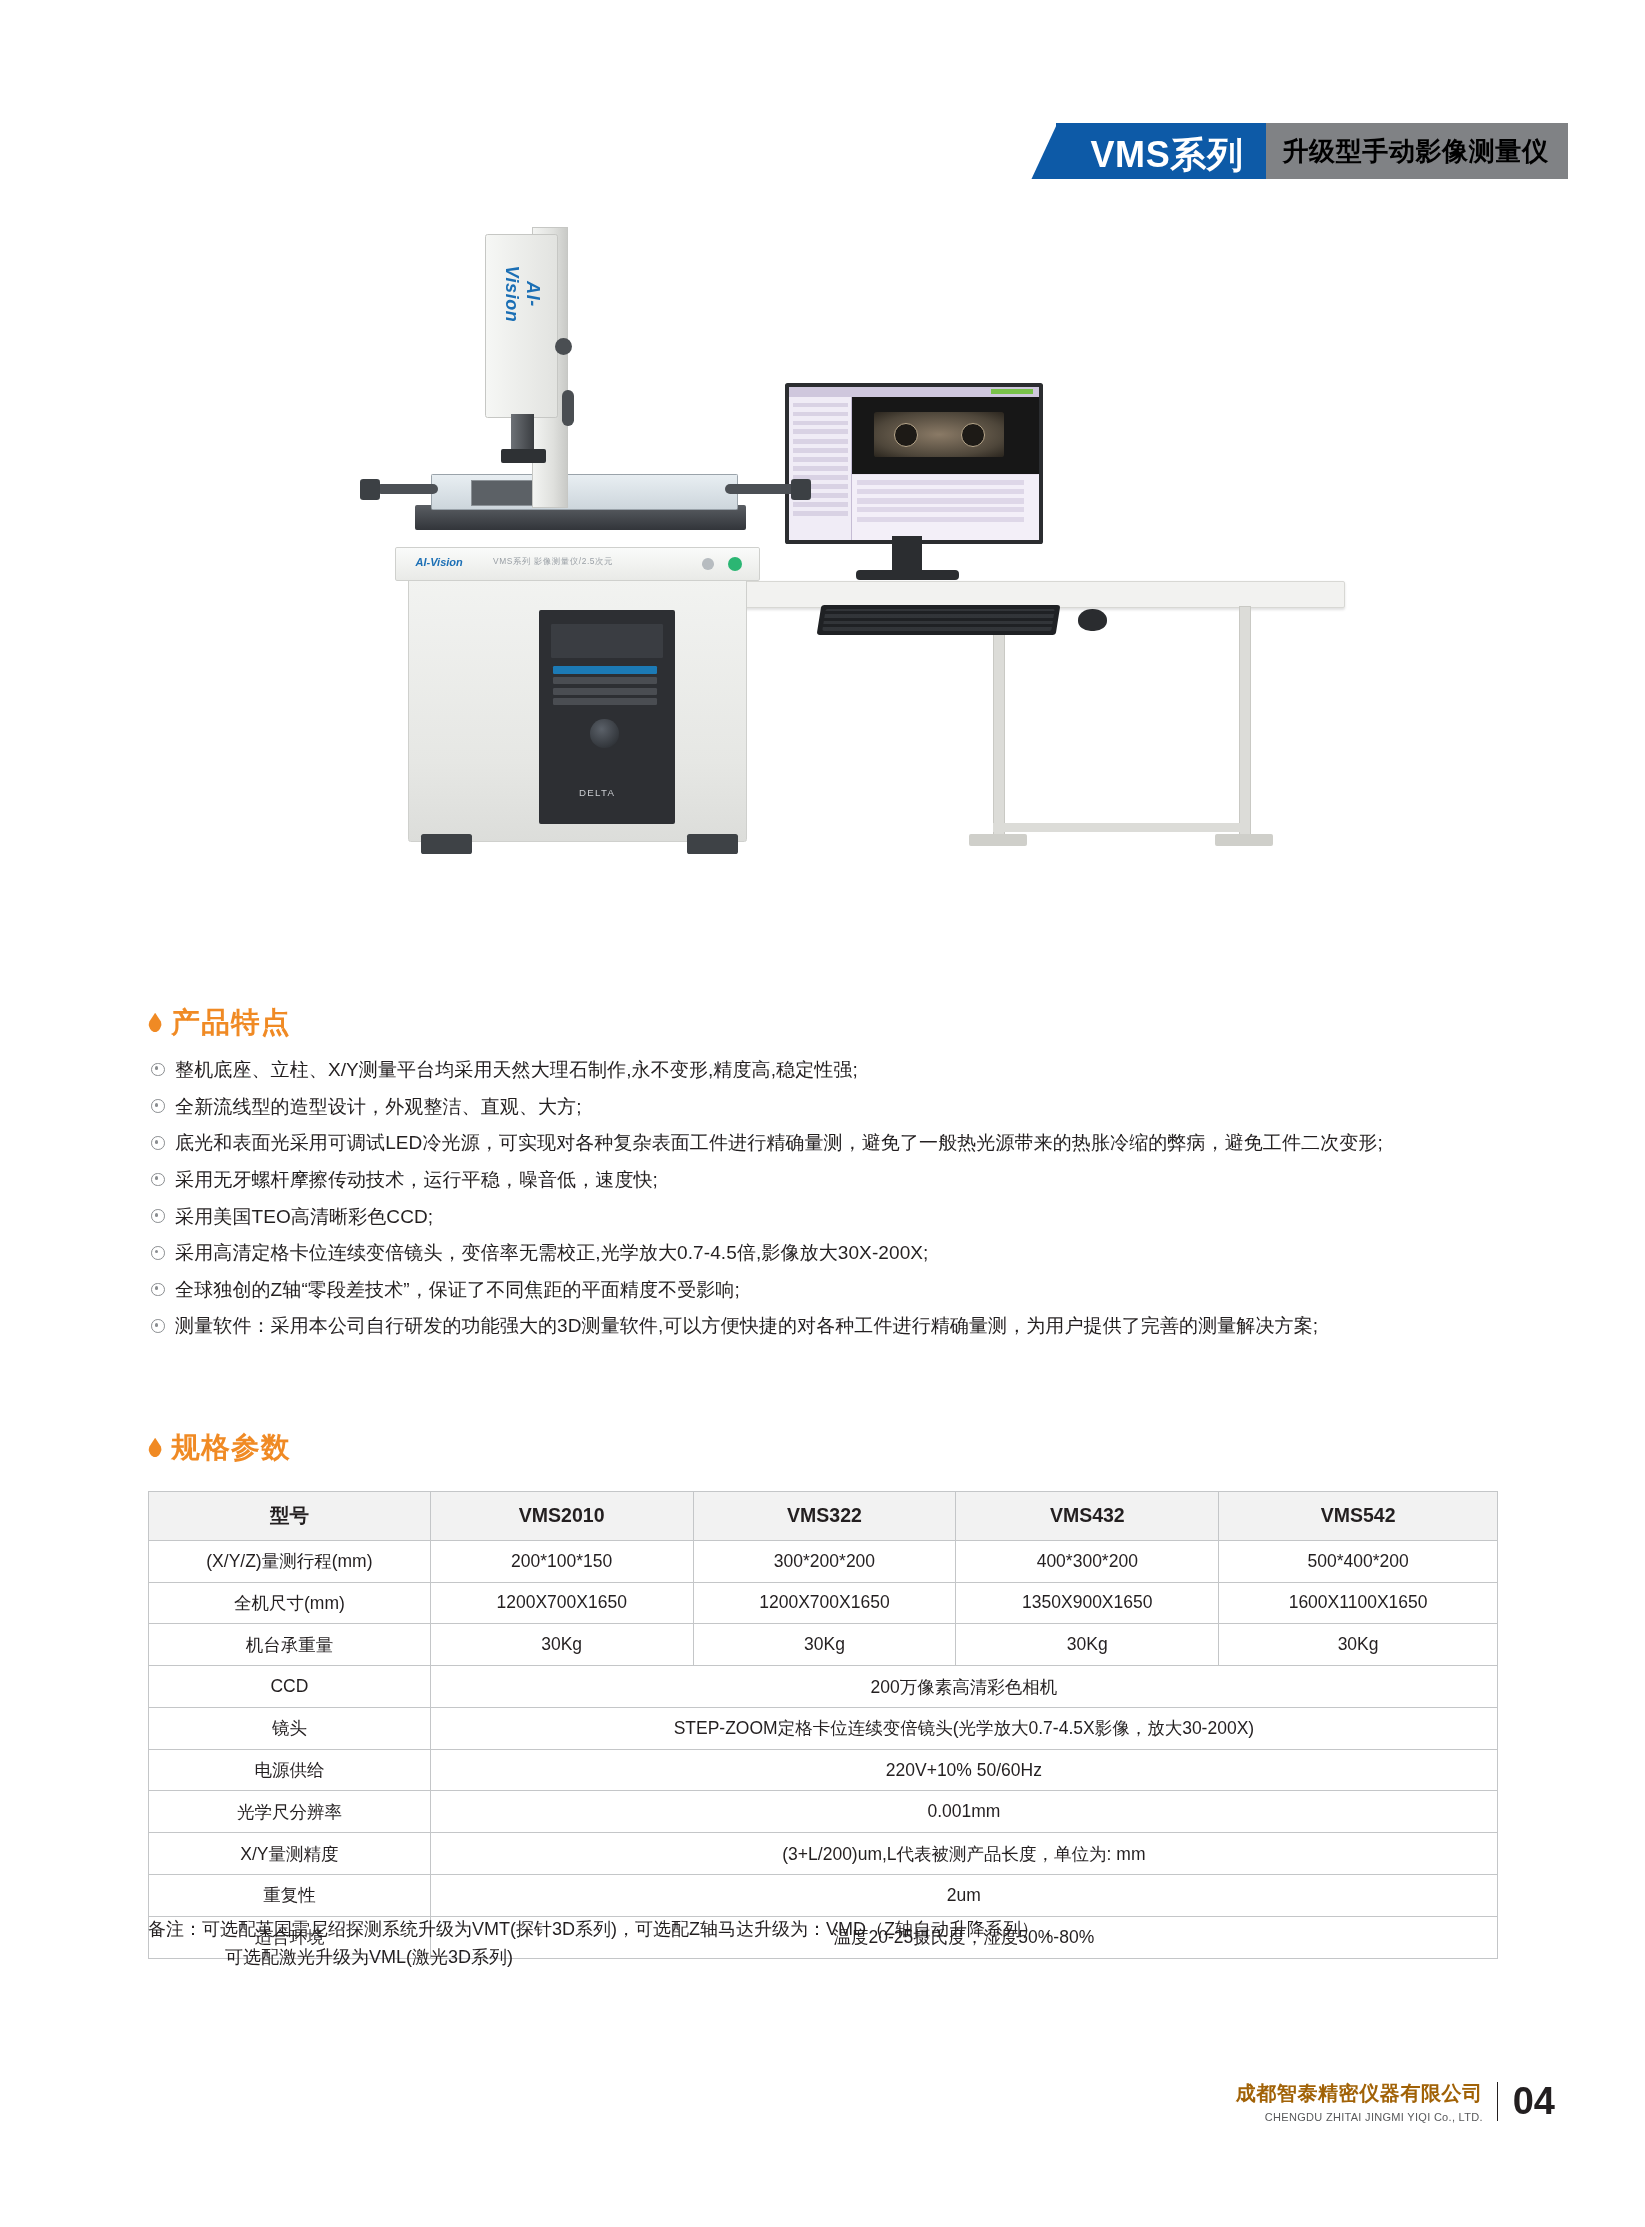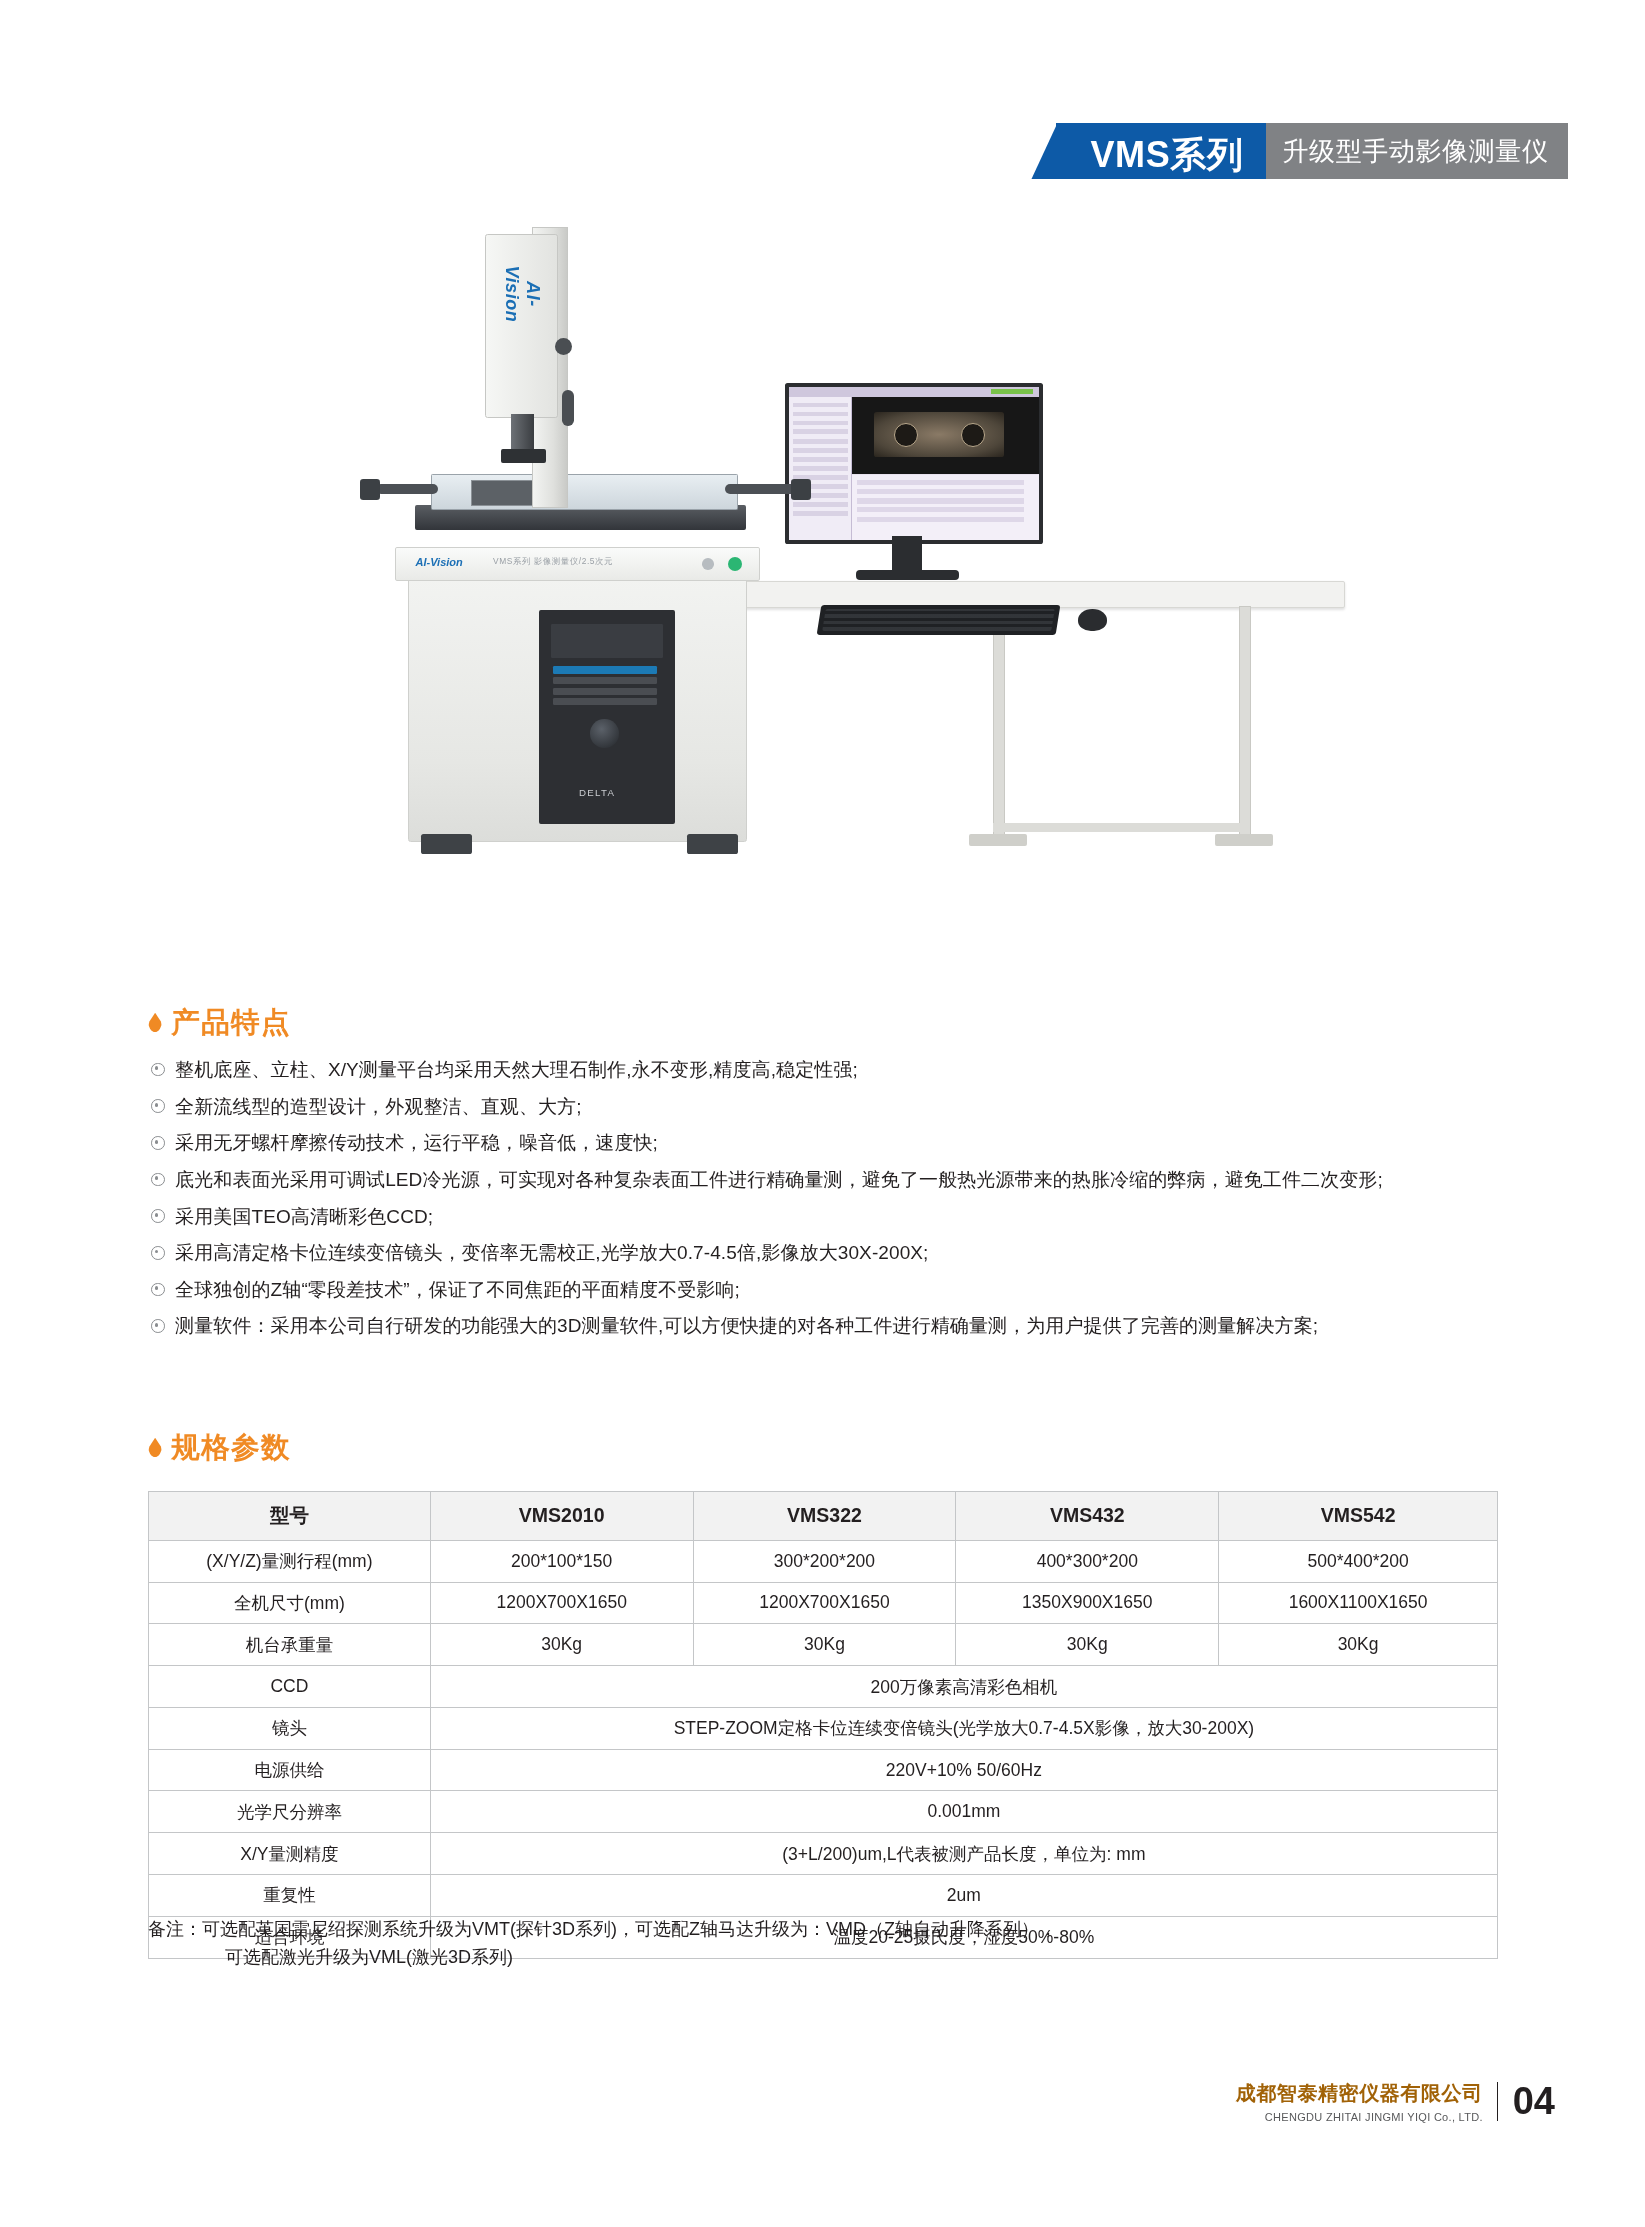--- a/index.html
+++ b/index.html
@@ -49,23 +49,23 @@
     letter-spacing: 0.6px;
     line-height: 1;
   }
   .banner-gray {
     background: #808285;
     display: flex;
     align-items: center;
     padding: 0 19.5px 0 17px;
   }
   .banner-gray .subtitle {
-    color: #ffffff;
+    color: #000000;
     font-size: 26px;
-    font-weight: normal;
+    font-weight: bold;
     letter-spacing: 0.6px;
     line-height: 1;
   }
 
   
   .photo-area {
     position: absolute;
     left: 337px;
     top: 195px;
     width: 1012px;
@@ -763,25 +763,25 @@
   <div class="feat-item">
     <span class="feat-bullet"></span>
     <span class="feat-text">整机底座、立柱、X/Y测量平台均采用天然大理石制作,永不变形,精度高,稳定性强;</span>
   </div>
   <div class="feat-item">
     <span class="feat-bullet"></span>
     <span class="feat-text">全新流线型的造型设计，外观整洁、直观、大方;</span>
   </div>
   <div class="feat-item">
     <span class="feat-bullet"></span>
-    <span class="feat-text">采用无牙螺杆摩擦传动技术，运行平稳，噪音低，速度快;</span>
+    <span class="feat-text">底光和表面光采用可调试LED冷光源，可实现对各种复杂表面工件进行精确量测，避免了一般热光源带来的热胀冷缩的弊病，避免工件二次变形;</span>
   </div>
   <div class="feat-item">
     <span class="feat-bullet"></span>
-    <span class="feat-text">底光和表面光采用可调试LED冷光源，可实现对各种复杂表面工件进行精确量测，避免了一般热光源带来的热胀冷缩的弊病，避免工件二次变形;</span>
+    <span class="feat-text">采用无牙螺杆摩擦传动技术，运行平稳，噪音低，速度快;</span>
   </div>
   <div class="feat-item">
     <span class="feat-bullet"></span>
     <span class="feat-text">采用美国TEO高清晰彩色CCD;</span>
   </div>
   <div class="feat-item">
     <span class="feat-bullet"></span>
     <span class="feat-text">采用高清定格卡位连续变倍镜头，变倍率无需校正,光学放大0.7-4.5倍,影像放大30X-200X;</span>
   </div>
   <div class="feat-item">

